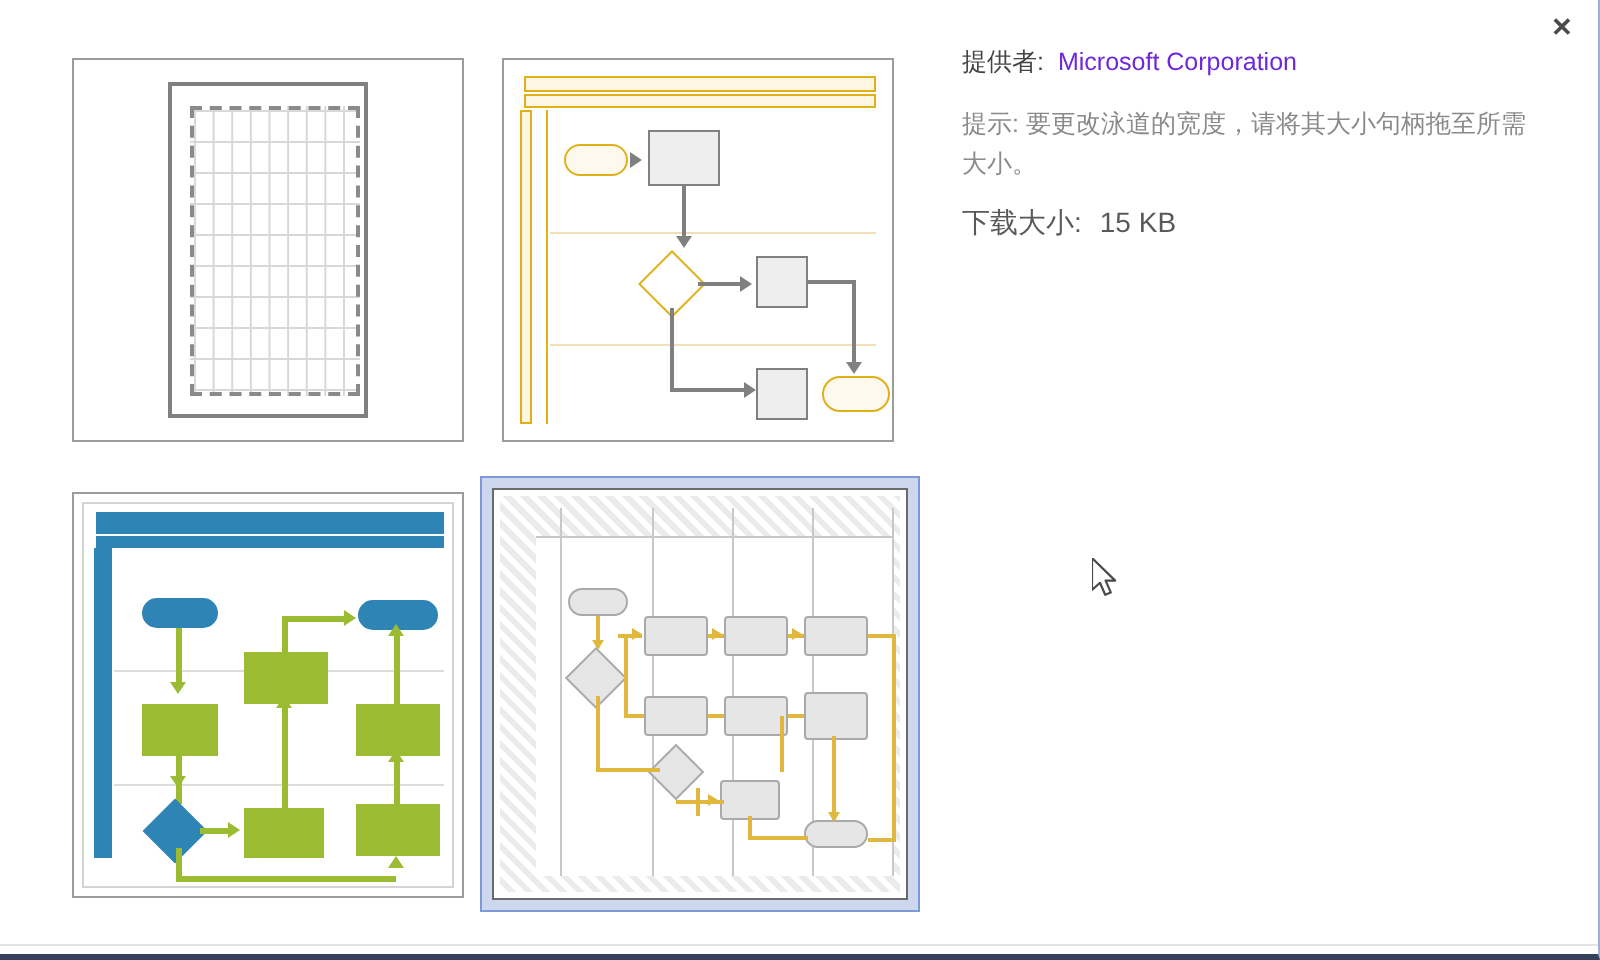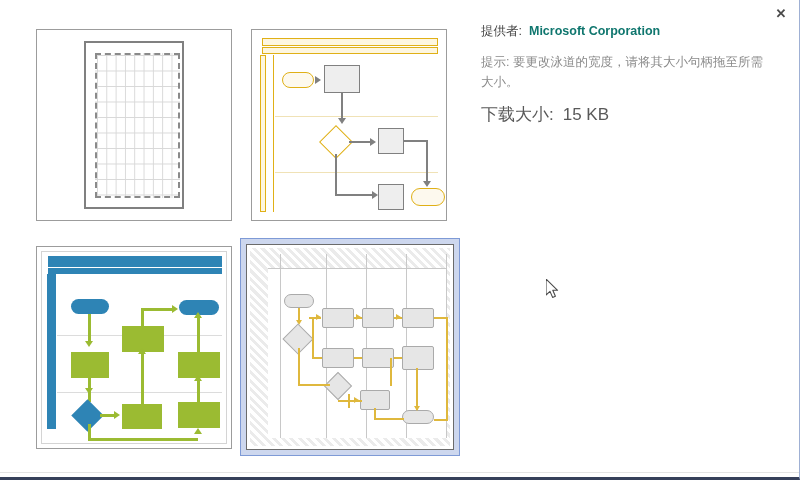--- a/index.html
+++ b/index.html
@@ -120,24 +120,24 @@
   .yarw-d { border-left: 3px solid transparent; border-right: 3px solid transparent; border-top: 5px solid #dfb83d; }
 
   
   .info { position: absolute; left: 481px; top: 22px; width: 300px; }
   .info-title {
     font-size: 19px; color: #2a5a92; font-weight: normal;
     letter-spacing: 0.5px; margin-bottom: 10px;
   }
   .info-row { font-size: 12.5px; color: #595959; margin-bottom: 11px; line-height: 1.55; }
   .info-label { color: #444; }
-  .info-provider { color: #0f766e; margin-left: 7px; font-weight: bold; }
+  .info-provider { color: #6d28d9; margin-left: 7px; }
   .info-desc { font-size: 12.5px; color: #595959; line-height: 1.6; margin-bottom: 11px; }
   .info-tip { font-size: 12.5px; color: #8a8a8a; line-height: 1.6; margin-bottom: 11px; width: 292px; }
-  .info-size { font-size: 17px; color: #595959; }
+  .info-size { font-size: 14px; color: #595959; }
   .info-size .val { margin-left: 9px; }
 
   
   .create-btn {
     position: absolute; left: 489px; top: 229px;
     width: 72px; height: 68px;
     background: #cdd7ee;
     display: flex; flex-direction: column;
     align-items: center; justify-content: flex-start;
     padding-top: 6px;

